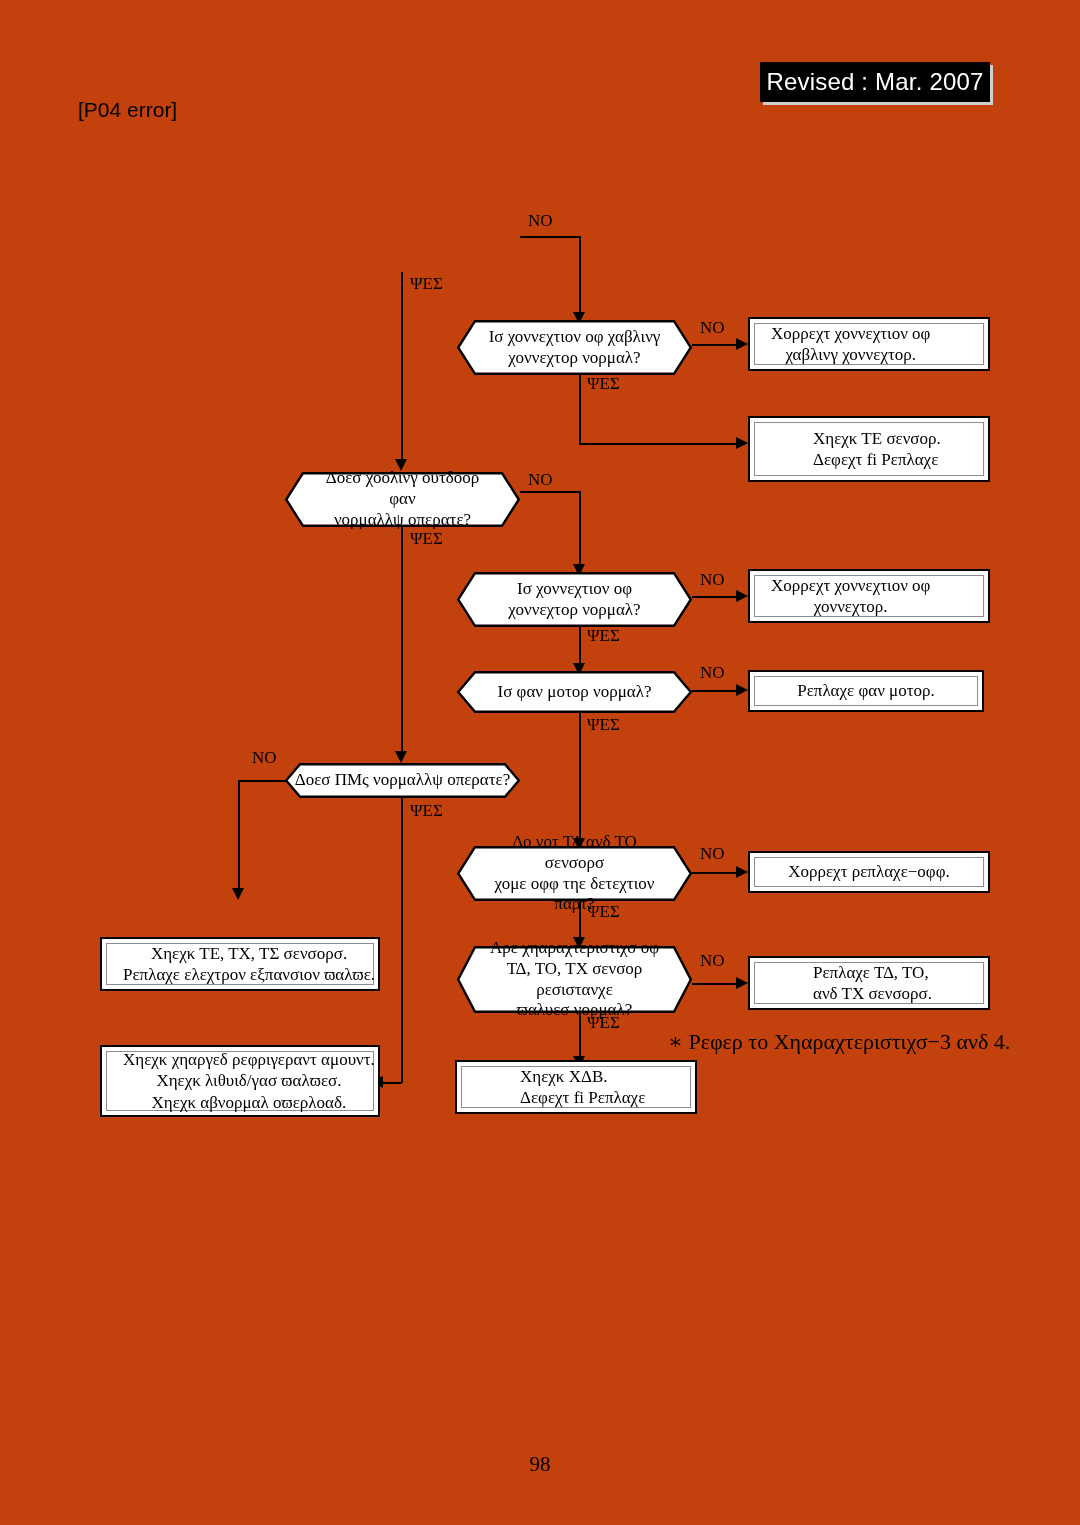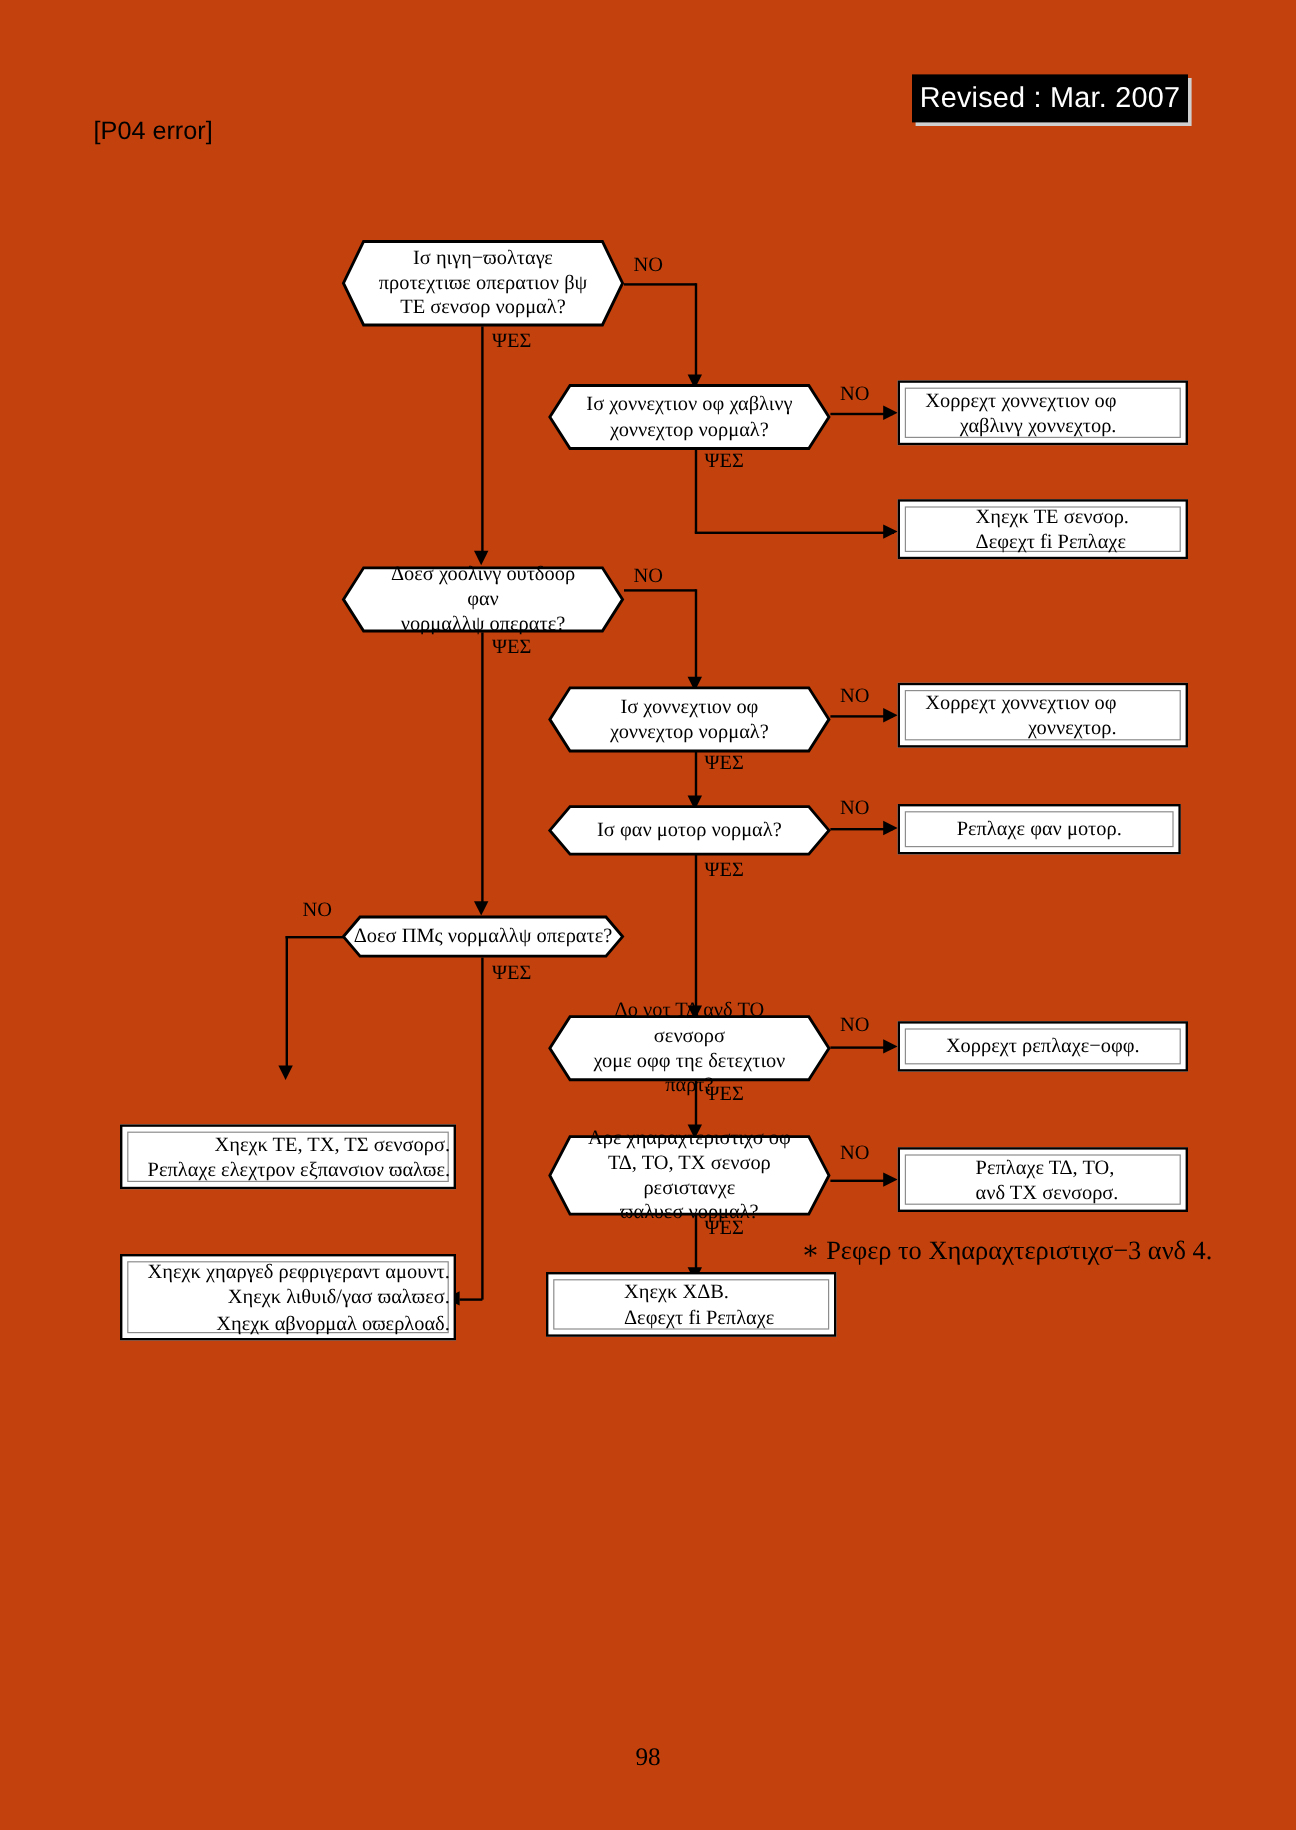--- a/index.html
+++ b/index.html
@@ -94,21 +94,21 @@
     height: 100%;
     border: 1px solid #8d8d8d;
     display: flex;
     align-items: center;
     line-height: 1.24;
     font-size: 17px;
     white-space: pre-line;
     box-sizing: border-box;
   }
   .box.center > .box-in { justify-content: center; text-align: center; }
-  .box.leftish > .box-in { justify-content: flex-start; text-align: right; padding-left: 16px; }
+  .box.leftish > .box-in { justify-content: flex-start; text-align: center; padding-left: 16px; }
   .box.indent > .box-in { justify-content: flex-start; text-align: left; padding-left: 58px; }
   .box.nowrap > .box-in { white-space: pre; }
 
   
   .conn {
     position: absolute;
     background: #000000;
   }
   .vline { width: 1.6px; }
   .hline { height: 1.6px; }
@@ -210,28 +210,20 @@
 
   <div class="conn vline" style="left:579px; top:900px; height:41px;"></div>
   <div class="arrow-down" style="left:573px; top:937px;"></div>
 
   <div class="conn hline" style="left:692px; top:983px; width:52px;"></div>
   <div class="arrow-right" style="left:736px; top:977px;"></div>
 
   <div class="conn vline" style="left:579px; top:1012px; height:48px;"></div>
   <div class="arrow-down" style="left:573px; top:1056px;"></div>
 
-  <div class="hex-wrap" style="left:285px; top:200px; width:235px; height:72px;">
-    <svg class="hexsvg" width="235" height="72" viewBox="0 0 235 72">
-      <polygon points="18,1.2 217,1.2 233.8,36 217,70.8 18,70.8 1.2,36"></polygon>
-    </svg>
-    <div class="hex-inner">Ισ ηιγη−ϖολταγε
-προτεχτιϖε οπερατιον βψ
-ΤΕ σενσορ νορμαλ?</div>
-  </div>
   <div class="blabel" style="left:528px; top:211px;">NO</div>
   <div class="blabel" style="left:410px; top:274px;">ΨΕΣ</div>
 
   <div class="hex-wrap" style="left:457px; top:320px; width:235px; height:55px;">
     <svg class="hexsvg" width="235" height="55" viewBox="0 0 235 55">
       <polygon points="18,1.2 217,1.2 233.8,27.5 217,53.8 18,53.8 1.2,27.5"></polygon>
     </svg>
     <div class="hex-inner">Ισ χοννεχτιον οφ χαβλινγ
 χοννεχτορ νορμαλ?</div>
   </div>
@@ -295,21 +287,21 @@
 ϖαλυεσ νορμαλ?</div>
   </div>
   <div class="blabel" style="left:700px; top:951px;">NO</div>
   <div class="blabel" style="left:587px; top:1013px;">ΨΕΣ</div>
 
   <div class="box leftish" style="left:748px; top:317px; width:242px; height:54px;">
     <div class="box-in">Χορρεχτ χοννεχτιον οφ
 χαβλινγ χοννεχτορ.</div>
   </div>
 
-  <div class="box indent" style="left:748px; top:416px; width:242px; height:50px;">
+  <div class="box indent" style="left:748px; top:416px; width:242px; height:66px;">
     <div class="box-in">Χηεχκ ΤΕ σενσορ.
 Δεφεχτ fi   Ρεπλαχε</div>
   </div>
 
   <div class="box leftish" style="left:748px; top:569px; width:242px; height:54px;">
     <div class="box-in">Χορρεχτ χοννεχτιον οφ
 χοννεχτορ.</div>
   </div>
 
   <div class="box center" style="left:748px; top:670px; width:236px; height:42px;">

